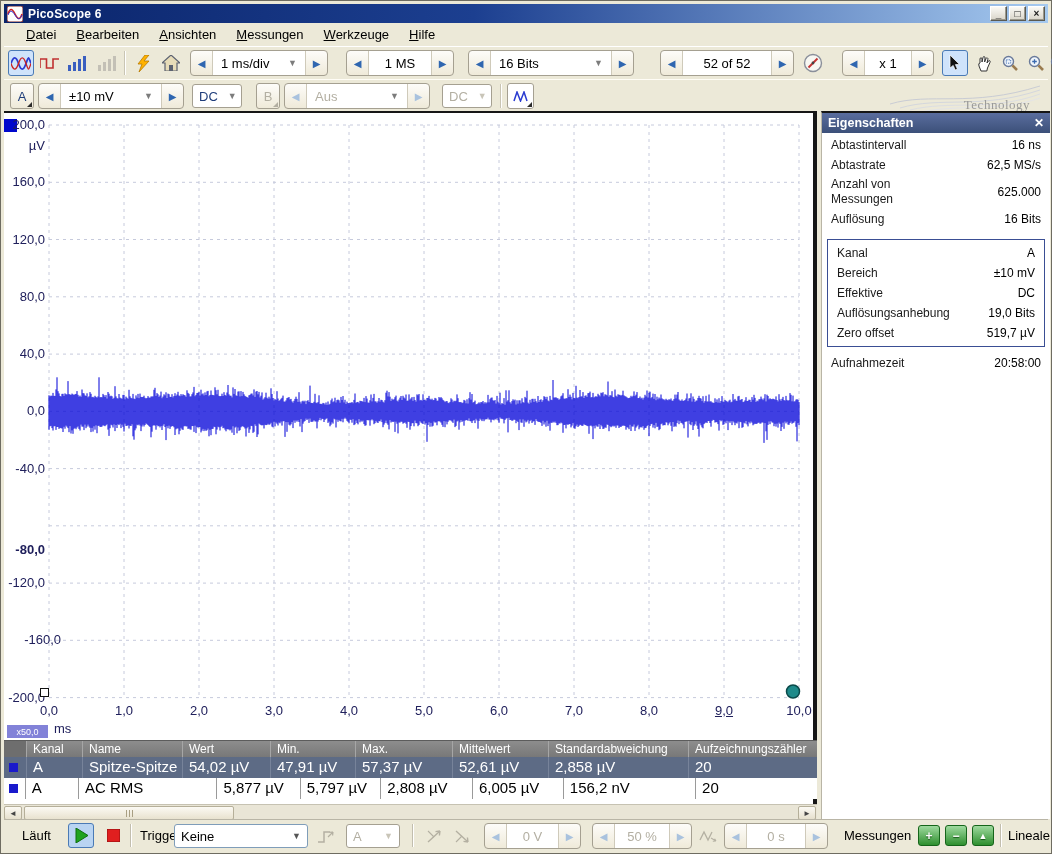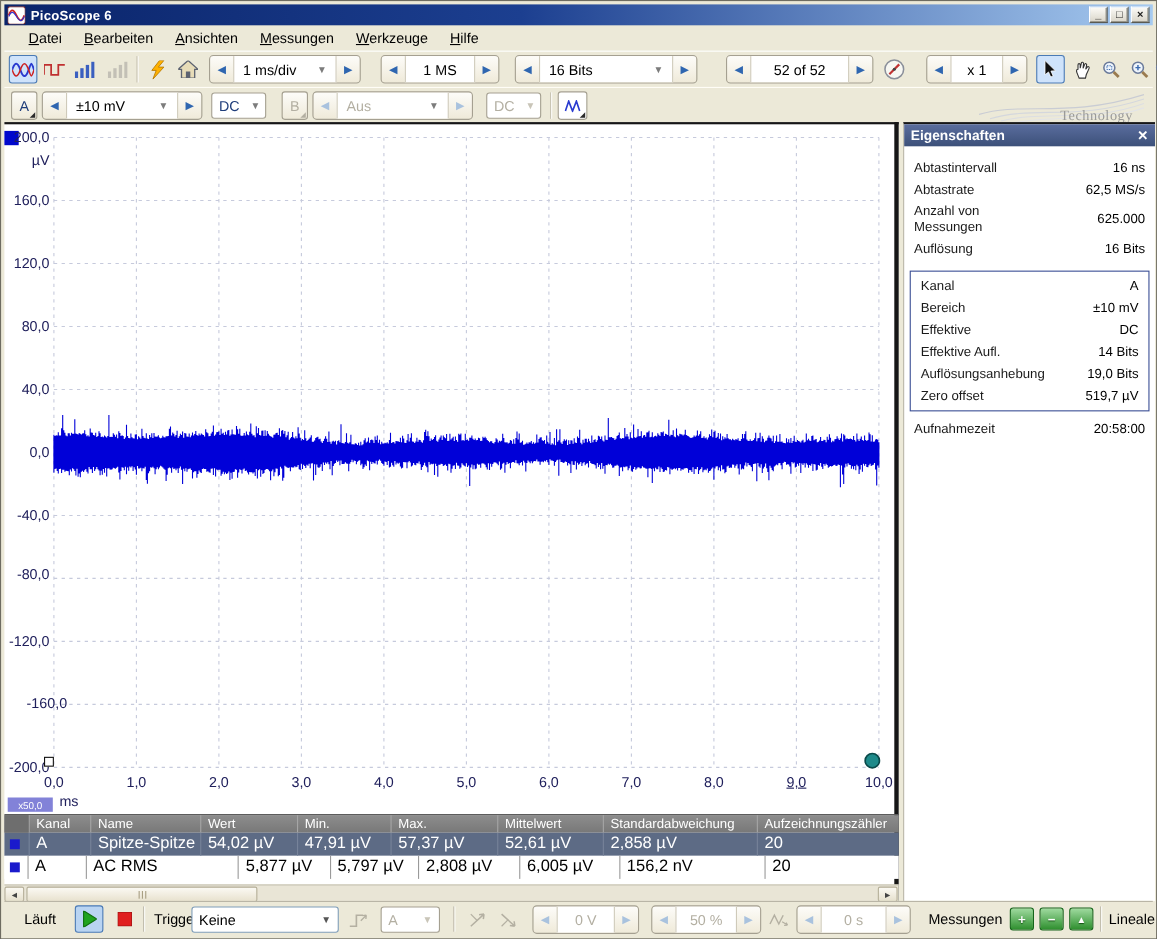--- a/index.html
+++ b/index.html
@@ -81,21 +81,21 @@
   #sb-thumb i{display:block;width:1px;height:7px;background:#a99f83;}
   
   #props{position:absolute;left:820px;top:110px;width:229px;height:708px;background:#fff;
     border-top:2px solid #161616;border-left:1px solid #b9b5a6;}
   #props-header{height:20px;background:linear-gradient(#5a6d9e,#3c5079);display:flex;align-items:center;
     padding:0 6px;color:#fff;font-weight:bold;font-size:12.5px;}
   #props-close{margin-left:auto;font-size:12px;font-weight:bold;color:#fff;}
   .prop-row{display:flex;align-items:center;padding:2px 9px;min-height:20px;}
   .prop-label{font-size:12px;color:#1a1a1a;max-width:118px;overflow-wrap:anywhere;line-height:1.25;}
   .prop-value{margin-left:auto;font-size:12px;white-space:nowrap;padding-left:6px;}
-  #prop-general{padding-top:9px;}
+  #prop-general{padding-top:2px;}
   #prop-channel{margin:10px 5px 6px 5px;border:1px solid #3a4e94;padding:3px 0;}
   
   #statusbar{position:absolute;left:3px;top:818px;right:3px;height:31px;background:#ECE9D8;
     border-top:1px solid #b9b5a6;}
   #statusbar .lbl{position:absolute;top:8px;font-size:13px;}
   .sb-sep{position:absolute;top:4px;width:1px;height:23px;background:#c2beae;box-shadow:1px 0 0 #fff;}
   .run-btn{position:absolute;top:3px;width:26px;height:25px;border-radius:3px;
     display:flex;align-items:center;justify-content:center;}
   .run-btn.active{background:#b9d4f2;border:1px solid #4a7ab5;}
   .green-btn{position:absolute;top:5px;width:22px;height:21px;border-radius:3px;
@@ -320,21 +320,21 @@
       </svg>
     <div id="chanA-marker"></div>
     <div id="y-axis">
         <div class="ylab" style="top: 4px; left: 0px;">200,0</div>
         <div class="ylab" style="top: 61.3px; left: 0px;">160,0</div>
         <div class="ylab" style="top: 118.5px; left: 0px;">120,0</div>
         <div class="ylab" style="top: 175.8px; left: 0px;">80,0</div>
         <div class="ylab" style="top: 233.1px; left: 0px;">40,0</div>
         <div class="ylab" style="top: 290.3px; left: 0px;">0,0</div>
         <div class="ylab" style="top: 347.6px; left: 0px;">-40,0</div>
-        <div class="ylab" style="top: 401px; left: 0px;">-80,0</div>
+        <div class="ylab" style="top: 429px; left: 0px; font-weight: bold;">-80,0</div>
         <div class="ylab" style="top: 462.1px; left: 0px;">-120,0</div>
         <div class="ylab" style="top: 519.3px; left: 0px; margin-left: 16px;">-160,0</div>
         <div class="ylab" style="top: 576.6px; left: 0px;">-200,0</div>
         <div class="ylab" style="top: 25px; left: 0px;">µV</div>
       </div>
     <div id="x-axis">
         <div class="xlab" style="top: 590px; left: 23px;">0,0</div>
         <div class="xlab" style="top: 590px; left: 98px;">1,0</div>
         <div class="xlab" style="top: 590px; left: 173px;">2,0</div>
         <div class="xlab" style="top: 590px; left: 248px;">3,0</div>
@@ -431,24 +431,20 @@
         </div>
         <div class="prop-row">
           <div class="prop-label">Bereich</div>
           <div class="prop-value">±10 mV</div>
         </div>
         <div class="prop-row">
           <div class="prop-label">Effektive</div>
           <div class="prop-value">DC</div>
         </div>
         <div class="prop-row">
-          <div class="prop-label">Effektive Aufl.</div>
-          <div class="prop-value">14 Bits</div>
-        </div>
-        <div class="prop-row">
           <div class="prop-label">Auflösungsanhebung</div>
           <div class="prop-value">19,0 Bits</div>
         </div>
         <div class="prop-row">
           <div class="prop-label">Zero offset</div>
           <div class="prop-value">519,7 µV</div>
         </div>
       </div>
     <div id="prop-capture">
         <div class="prop-row">

